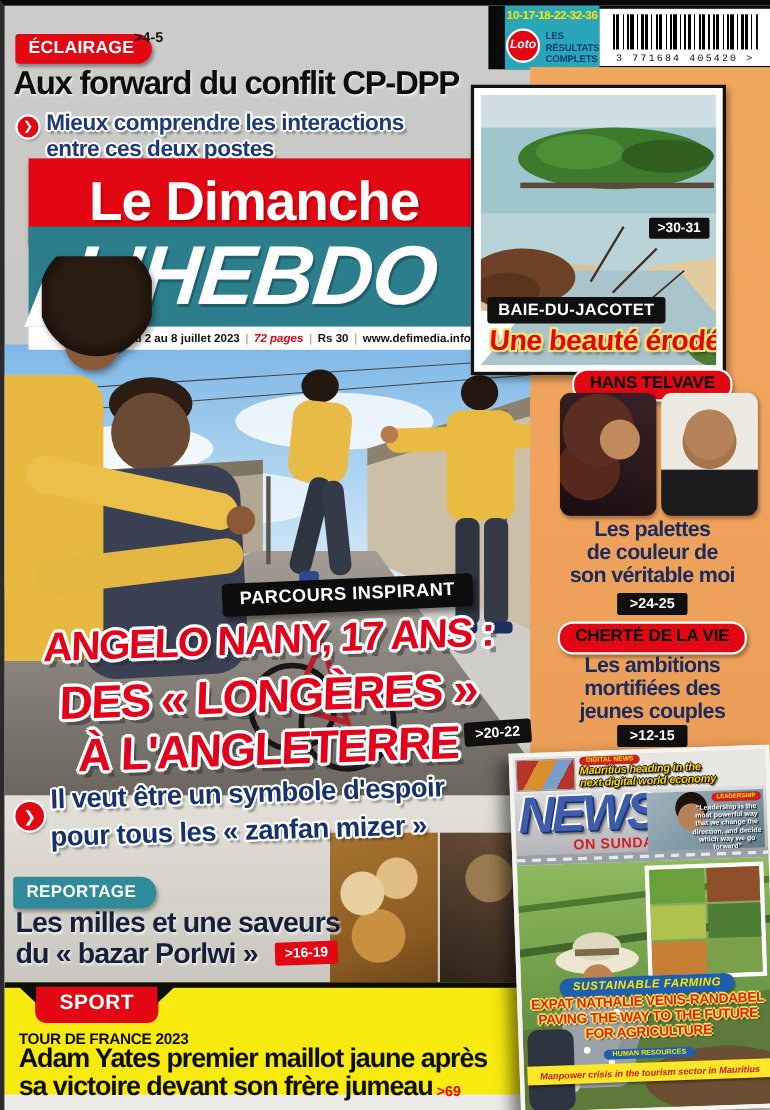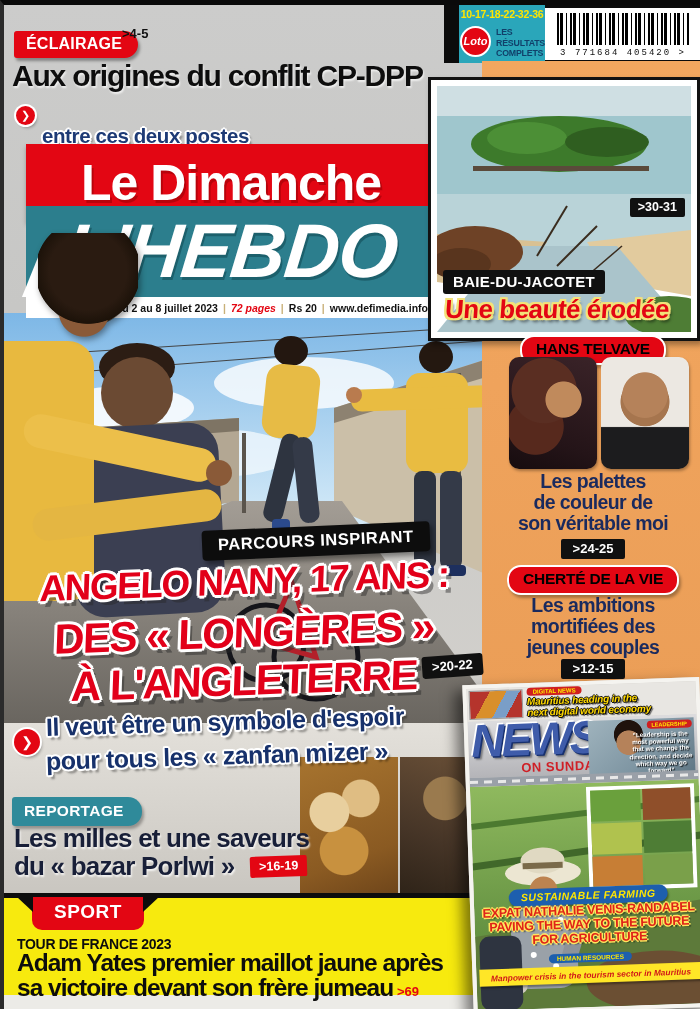--- a/index.html
+++ b/index.html
@@ -113,21 +113,21 @@
       radial-gradient(circle at 62% 30%, #dfbd83 0 16%, transparent 17%),
       radial-gradient(circle at 45% 68%, #c8913f 0 22%, transparent 23%),
       linear-gradient(160deg,#a7742f,#8a5a22 70%,#6e451a);}
   .food-b { left:396px; top:752px; width:90px; height:138px;
     background:radial-gradient(circle at 50% 30%, #9a7a4e 0 20%, transparent 21%),
       linear-gradient(200deg,#6b5138,#463527 60%,#2e2318);}
 
   
   .orange { left:478px; top:56px; width:222px; height:650px;
     background:linear-gradient(180deg,#f2a75f,#efa35c 50%,#eb9e57); }
-  .jac-frame { left:424px; top:72px; width:272px; height:264px; background:#fff;
+  .jac-frame { left:424px; top:72px; width:232px; height:264px; background:#fff;
     border:3px solid #121212; padding:6px; box-shadow:3px 4px 6px rgba(0,0,0,.35);}
   .jac-photo { position:relative; width:100%; height:100%; overflow:hidden; }
   .jac-pages { position:absolute; right:6px; top:112px; padding:2px 8px 3px; font-size:12.5px; border-radius:2px;}
   .jac-loc { position:absolute; left:6px; top:184px; padding:3px 10px 4px; font-size:15px; border-radius:3px; letter-spacing:.3px;}
   .jac-cap { position:absolute; left:8px; top:208px; color:#e30613; font-size:26px; font-weight:900;
     letter-spacing:-.5px; transform:skewX(-4deg);}
 
   
   .col-center { left:478px; width:222px; display:flex; justify-content:center; }
   .pill-red { background:#e30613; color:#000000; font-weight:900; font-size:15.5px;
@@ -219,22 +219,23 @@
       <div>EN PAGE 8</div>
     </div>
   </div>
   <div class="abs barcode-box">
     <div class="barcode-stripes"></div>
     <div class="barcode-digits nowrap">3 771684 405420 &gt;</div>
   </div>
 
   <span class="abs badge-red eclairage-badge">ÉCLAIRAGE</span>
   <span class="abs eclairage-pages">&gt;4-5</span>
-  <div class="abs top-headline nowrap">Aux origines du conflit CP-DPP</div>
+  <div class="abs top-headline nowrap">Aux forward du conflit CP-DPP</div>
   <span class="abs chev-circle" style="left:12px;top:101px;">❯</span>
+  <div class="abs top-sub ow nowrap" style="left:38px;top:95px;">Mieux comprendre les interactions</div>
   <div class="abs top-sub ow nowrap" style="left:38px;top:119px;">entre ces deux postes</div>
 
   <svg class="abs street" width="502" height="414" viewBox="0 0 502 414">
     <defs>
       <linearGradient id="sky" x1="0" y1="0" x2="0" y2="1">
         <stop offset="0" stop-color="#7db7e6"></stop>
           <stop offset="1" stop-color="#d9edf9"></stop>
       </linearGradient>
       <linearGradient id="road" x1="0" y1="0" x2="0" y2="1">
         <stop offset="0" stop-color="#a39d95"></stop>
@@ -298,21 +299,21 @@
     <span>L'HEBDO</span>
   </div>
   <div class="abs mast-sliver"></div>
   <div class="abs mast-strip nowrap">
     <span>N° 3365</span>
     <span class="sep">|</span>
     <span>Du 2 au 8 juillet 2023</span>
     <span class="sep">|</span>
     <span class="red">72 pages</span>
     <span class="sep">|</span>
-    <span>Rs 20</span>
+    <span>Rs 30</span>
     <span class="sep">|</span>
     <span>www.defimedia.info</span>
   </div>
   <div class="abs boy-head"></div>
 
   <div class="abs jac-frame">
     <div class="jac-photo">
       <svg width="254" height="246" viewBox="0 0 254 246">
         <rect width="254" height="36" fill="#cfdfe3"></rect>
         <rect y="30" width="254" height="84" fill="#9fc6cd"></rect>

